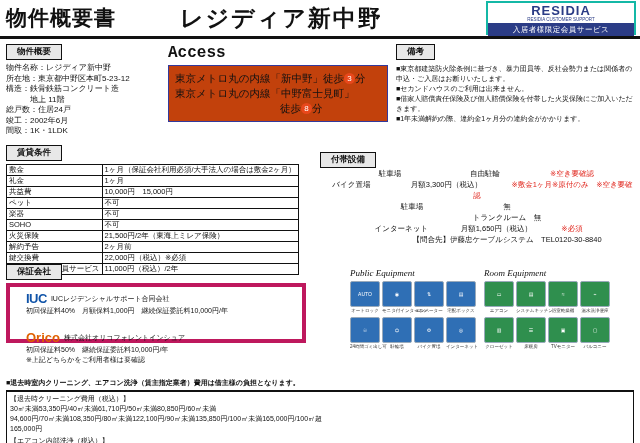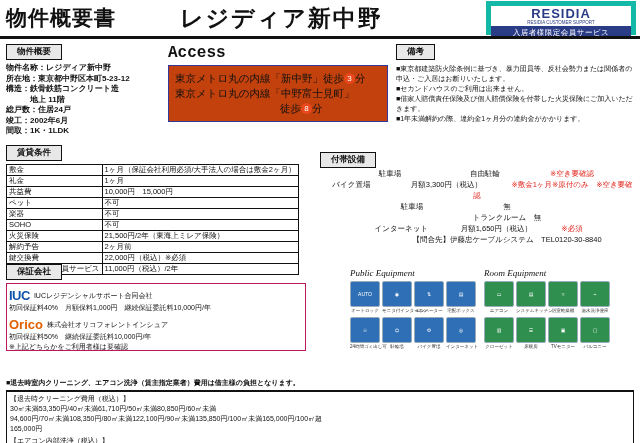--- a/index.html
+++ b/index.html
@@ -4,33 +4,33 @@
 <style>
   html,body{margin:0;padding:0;}
   body{width:640px;height:443px;background:#fff;font-family:"Liberation Sans","DejaVu Sans",sans-serif;color:#111;font-size:8px;overflow:hidden;}
   .page{position:relative;width:640px;height:443px;}
 
   
   .hdr{position:relative;height:40px;}
   .hdr-title{position:absolute;left:6px;top:4px;font-size:21px;font-weight:bold;letter-spacing:1px;}
   .hdr-sub{position:absolute;left:180px;top:3px;font-size:23px;font-weight:bold;letter-spacing:2px;}
   .hdr-rule{position:absolute;left:0;top:36px;width:640px;height:3px;background:#111;}
-  .hdr-box{position:absolute;right:4px;top:1px;width:150px;height:34px;border:5px solid #14b8a6;box-sizing:border-box;margin-left:20px;}
+  .hdr-box{position:absolute;right:4px;top:1px;width:150px;height:34px;border:2px solid #14b8a6;box-sizing:border-box;margin-left:20px;}
   .hdr-box .b1{height:20px;background:#fff;display:flex;align-items:center;justify-content:center;flex-direction:column;}
   .hdr-box .lg{font-size:13px;font-weight:bold;color:#2b3c86;letter-spacing:1px;line-height:13px;}
   .hdr-box .lg2{font-size:4.5px;color:#2b3c86;letter-spacing:0px;line-height:6px;}
   .hdr-box .b2{height:13px;background:#2b3c86;color:#fff;font-size:7.5px;display:flex;align-items:center;justify-content:center;letter-spacing:0.5px;}
 
   
   .seclab{display:inline-block;border:1px solid #111;background:#e8e8e8;font-size:8.5px;font-weight:bold;padding:1px 10px;}
   .seclab-plain{font-size:16px;font-weight:bold;font-family:Liberation Mono, monospace;}
 
   
   .col-left{position:absolute;left:6px;top:44px;width:260px;}
-  .kv{margin-top:3px;line-height:10.5px;font-size:8px;font-weight:bold;}
+  .kv{margin-top:3px;line-height:10.5px;font-size:8px;}
   .kv div{white-space:nowrap;}
 
   
   table{border-collapse:collapse;font-size:7.5px;}
   .tbl td{border:1px solid #111;padding:0px 2px;line-height:10px;white-space:nowrap;}
   .tbl .k{width:54px;}
 
   
   .access{position:absolute;left:168px;top:44px;width:220px;}
   .access-box{margin-top:3px;border:1px solid #33399c;background:#c2410c;padding:5px 6px;}
@@ -52,21 +52,21 @@
   .pe h4,.re h4{margin:0 0 3px 0;font-size:9px;font-weight:normal;font-family:"Liberation Serif","DejaVu Serif",serif;font-style:italic;}
   .icons{display:grid;grid-template-columns:repeat(4,30px);grid-gap:2px;}
   .icons.re-g{grid-template-columns:repeat(4,30px);}
   .ic{width:30px;height:34px;text-align:center;}
   .ic .sq{width:28px;height:24px;border:1px solid #9ab;background:#2f6fb5;color:#fff;font-size:5px;display:flex;align-items:center;justify-content:center;border-radius:2px;}
   .ic .sq.g{background:#2f8f4e;}
   .ic .cap{font-size:4.5px;line-height:6px;color:#333;margin-top:1px;white-space:nowrap;}
 
   
   .guar{position:absolute;left:6px;top:264px;width:300px;}
-  .gbox{margin-top:3px;border:1px solid #be185d;padding:4px 2px;height:68px;box-sizing:border-box;}
+  .gbox{margin-top:3px;border:4px solid #be185d;padding:4px 16px;height:60px;box-sizing:border-box;}
   .glogo{font-size:13px;font-weight:bold;color:#0f53a8;letter-spacing:-0.5px;}
   .gline{font-size:7px;line-height:10px;}
   .orico{font-size:13px;font-weight:bold;color:#e06000;}
 
   
   .foot{position:absolute;left:6px;top:378px;width:628px;font-size:7px;line-height:10px;}
   .footbox{border:1px solid #111;border-top:2px solid #111;padding:2px 3px;margin-top:2px;}
   .foot .t{font-weight:bold;}
   .footline{margin-top:2px;}
 </style>
@@ -274,21 +274,21 @@
   </div>
 
   <div class="guar">
     <span class="seclab">保証会社</span>
     <div class="gbox">
       <div style="display:flex;align-items:center;gap:4px;">
         <span class="glogo">IUC</span>
         <span class="gline">IUCレジデンシャルサポート合同会社</span>
       </div>
       <div class="gline">初回保証料40%　月額保料1,000円　継続保証委託料10,000円/年</div>
-      <div style="display:flex;align-items:center;gap:4px;margin-top:4px;">
+      <div style="display:flex;align-items:center;gap:4px;margin-top:14px;">
         <span class="orico">Orico</span>
         <span class="gline">株式会社オリコフォレントインシュア</span>
       </div>
       <div class="gline">初回保証料50%　継続保証委託料10,000円/年</div>
       <div class="gline">※上記どちらかをご利用者様は要確認</div>
     </div>
   </div>
 
   <div class="foot">
     <div class="t">■退去時室内クリーニング、エアコン洗浄（賃主指定業者）費用は借主様の負担となります。</div>

